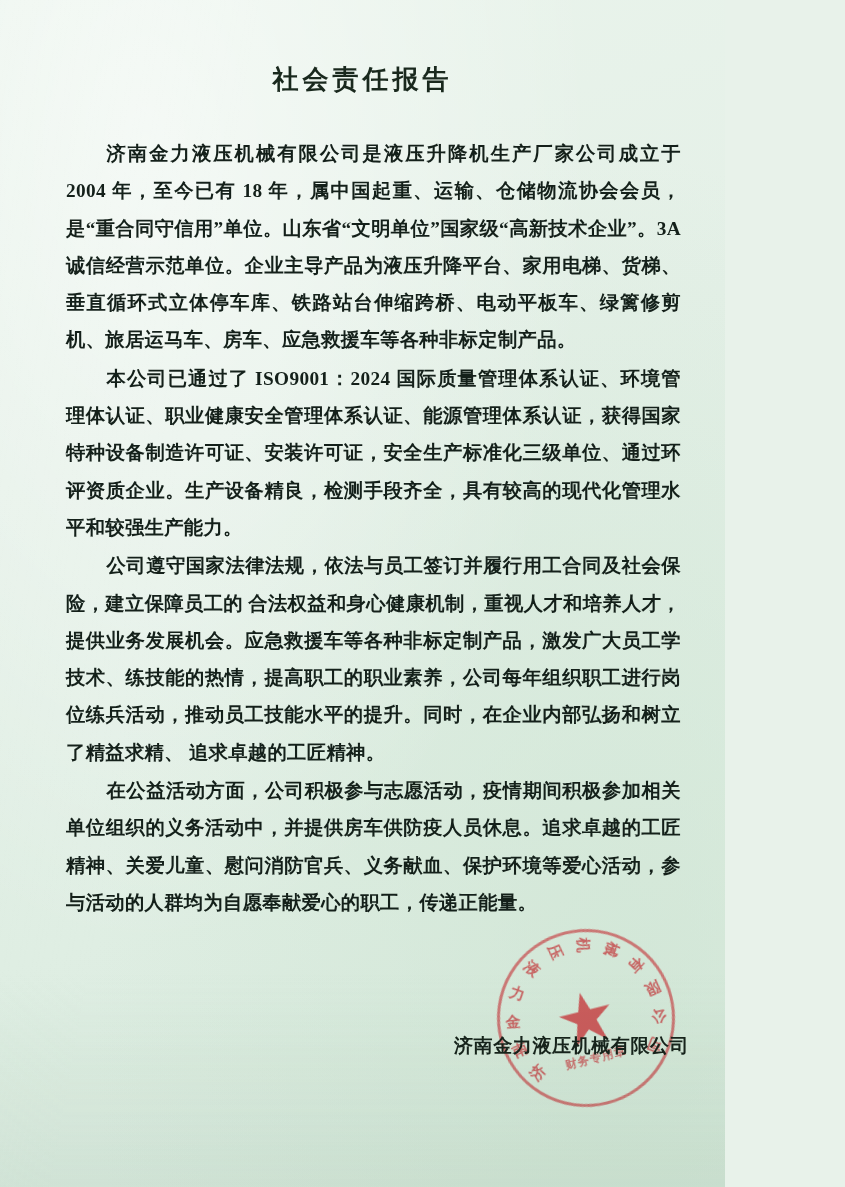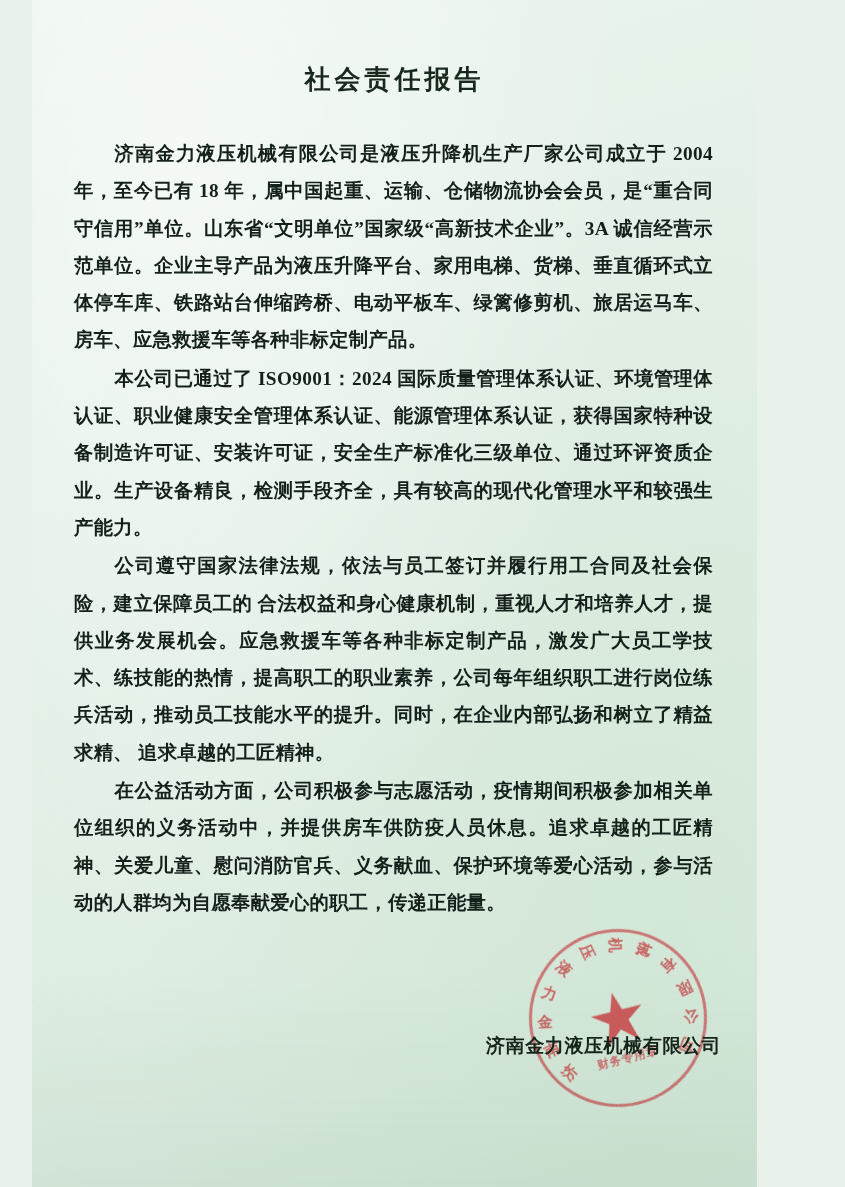--- a/index.html
+++ b/index.html
@@ -14,21 +14,20 @@
 
   #page {
     position: relative;
     width: 725px;
     height: 1187px;
     background:
       radial-gradient(ellipse at 20% 12%, rgba(255,255,255,0.55) 0%, rgba(255,255,255,0) 55%),
       radial-gradient(ellipse at 85% 85%, rgba(203,227,208,0.6) 0%, rgba(255,255,255,0) 60%),
       linear-gradient(165deg, #eaf4ec 0%, #e4f0e7 35%, #dfeee3 70%, #d9e9de 100%);
     padding: 0;
-    margin-left: 32px;
   }
 
   
   #page::after {
     content: "";
     position: absolute;
     inset: 0;
     pointer-events: none;
     background:
       linear-gradient(100deg, rgba(255,255,255,0.22) 0%, rgba(255,255,255,0) 28%),
@@ -41,21 +40,21 @@
     text-align: center;
     font-size: 26px;
     font-weight: 700;
     letter-spacing: 4px;
     color: #19281d;
     padding-top: 62px;
     padding-bottom: 4px;
   }
 
   .body-wrap {
-    padding: 34px 44px 0 42px;
+    padding: 34px 44px 0 66px;
   }
 
   p.para {
     margin: 0 0 1px 0;
     font-size: 19.3px;
     line-height: 37.3px;
     color: #14201a;
     text-align: justify;
     text-justify: inter-character;
     text-indent: 2.1em;

